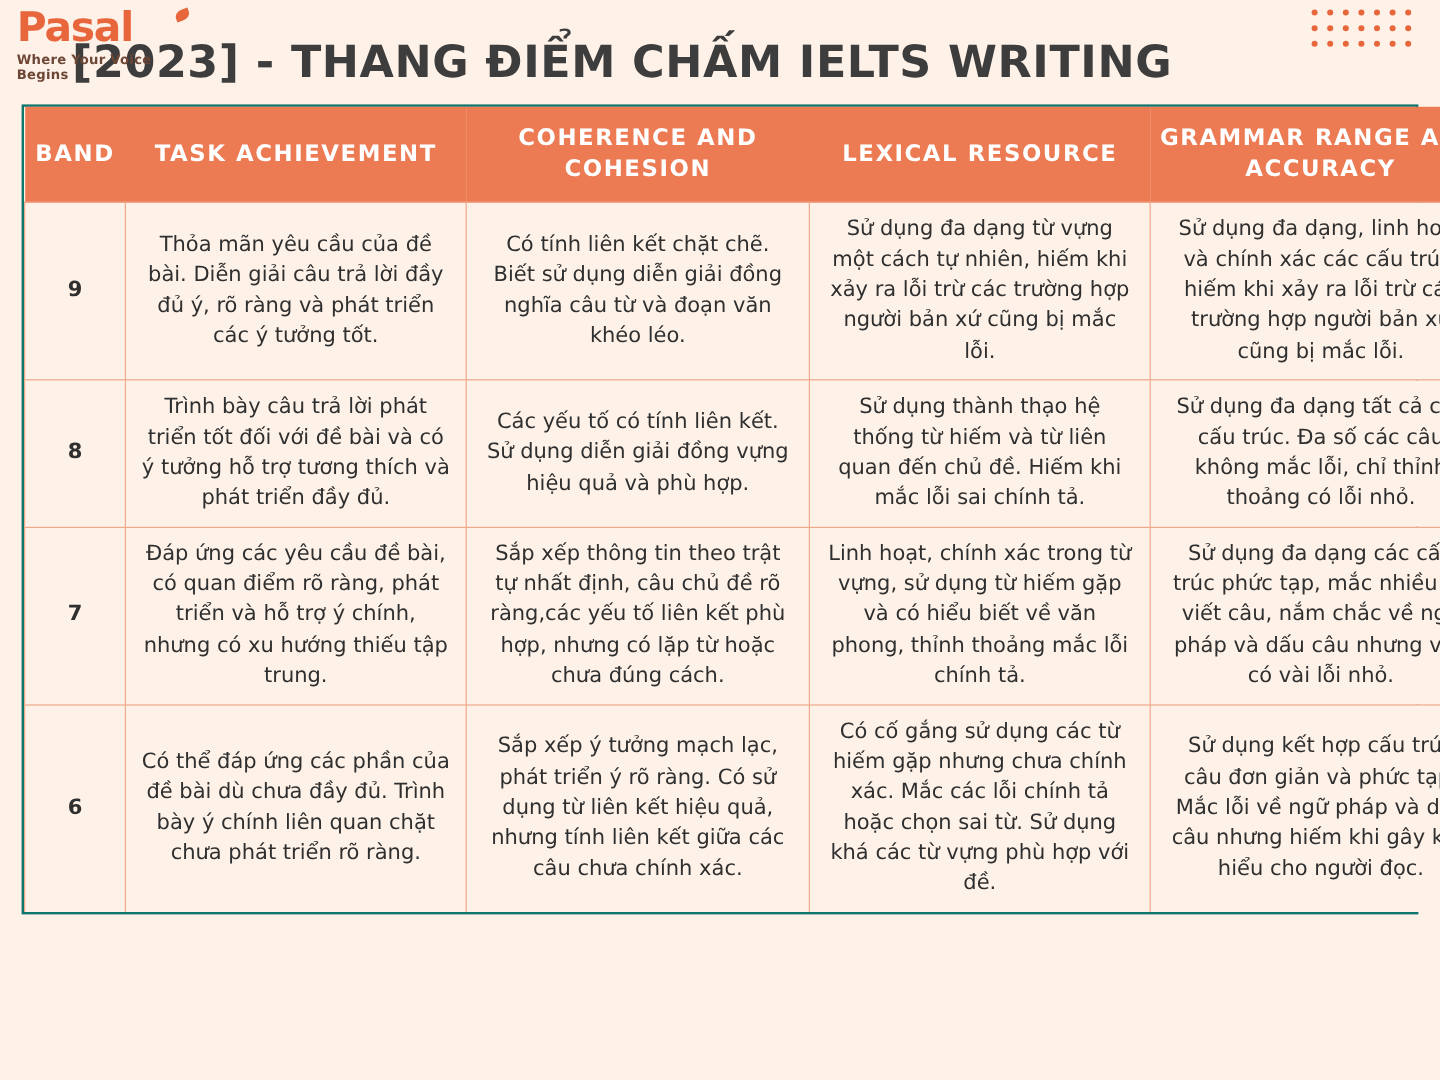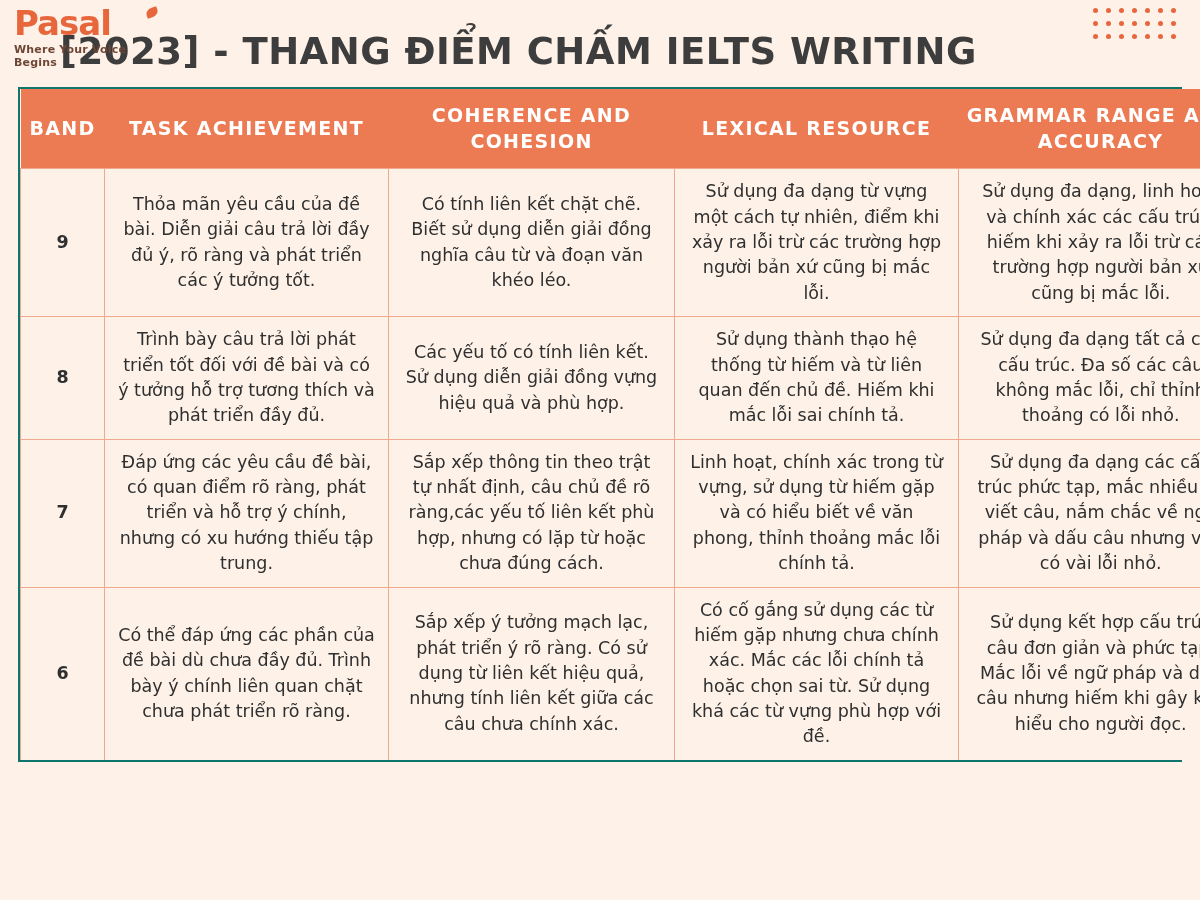--- a/index.html
+++ b/index.html
@@ -183,21 +183,21 @@
         <th class="col-coh">COHERENCE AND COHESION</th>
         <th class="col-lex">LEXICAL RESOURCE</th>
         <th class="col-gra">GRAMMAR RANGE AND ACCURACY</th>
       </tr>
     </thead>
     <tbody>
       <tr>
         <td class="band-cell">9</td>
         <td>Thỏa mãn yêu cầu của đề bài. Diễn giải câu trả lời đầy đủ ý, rõ ràng và phát triển các ý tưởng tốt.</td>
         <td>Có tính liên kết chặt chẽ. Biết sử dụng diễn giải đồng nghĩa câu từ và đoạn văn khéo léo.</td>
-        <td>Sử dụng đa dạng từ vựng một cách tự nhiên, điểm khi xảy ra lỗi trừ các trường hợp người bản xứ cũng bị mắc lỗi.</td>
+        <td>Sử dụng đa dạng từ vựng một cách tự nhiên, hiếm khi xảy ra lỗi trừ các trường hợp người bản xứ cũng bị mắc lỗi.</td>
         <td>Sử dụng đa dạng, linh hoạt và chính xác các cấu trúc, hiếm khi xảy ra lỗi trừ các trường hợp người bản xứ cũng bị mắc lỗi.</td>
       </tr>
       <tr>
         <td class="band-cell">8</td>
         <td>Trình bày câu trả lời phát triển tốt đối với đề bài và có ý tưởng hỗ trợ tương thích và phát triển đầy đủ.</td>
         <td>Các yếu tố có tính liên kết. Sử dụng diễn giải đồng vựng hiệu quả và phù hợp.</td>
         <td>Sử dụng thành thạo hệ thống từ hiếm và từ liên quan đến chủ đề. Hiếm khi mắc lỗi sai chính tả.</td>
         <td>Sử dụng đa dạng tất cả các cấu trúc. Đa số các câu không mắc lỗi, chỉ thỉnh thoảng có lỗi nhỏ.</td>
       </tr>
       <tr>

